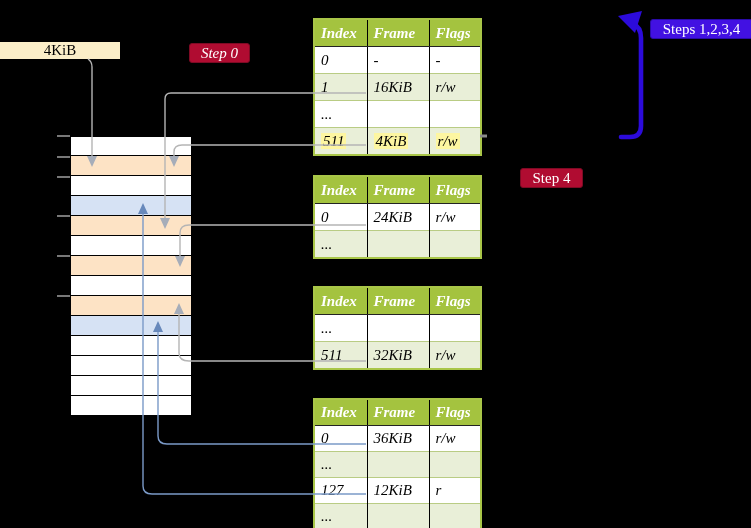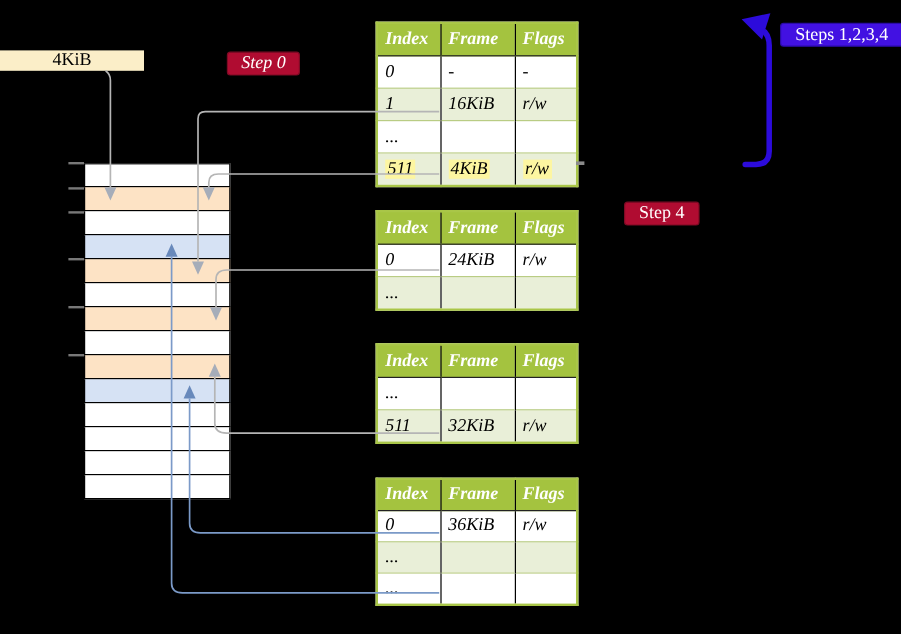--- a/index.html
+++ b/index.html
@@ -195,20 +195,25 @@
         <td>0</td>
         <td>36KiB</td>
         <td>r/w</td>
       </tr>
       <tr>
         <td>...</td>
         <td></td>
         <td></td>
       </tr>
       <tr>
+        <td>127</td>
+        <td>12KiB</td>
+        <td>r</td>
+      </tr>
+      <tr>
         <td>...</td>
         <td></td>
         <td></td>
       </tr>
     </tbody>
   </table>
 
   <svg class="overlay" width="751" height="528" viewBox="0 0 751 528">
     <g>
       <path class="gline" d="M 88 59 C 91 61 92 63 92 67 L 92 156"></path>

